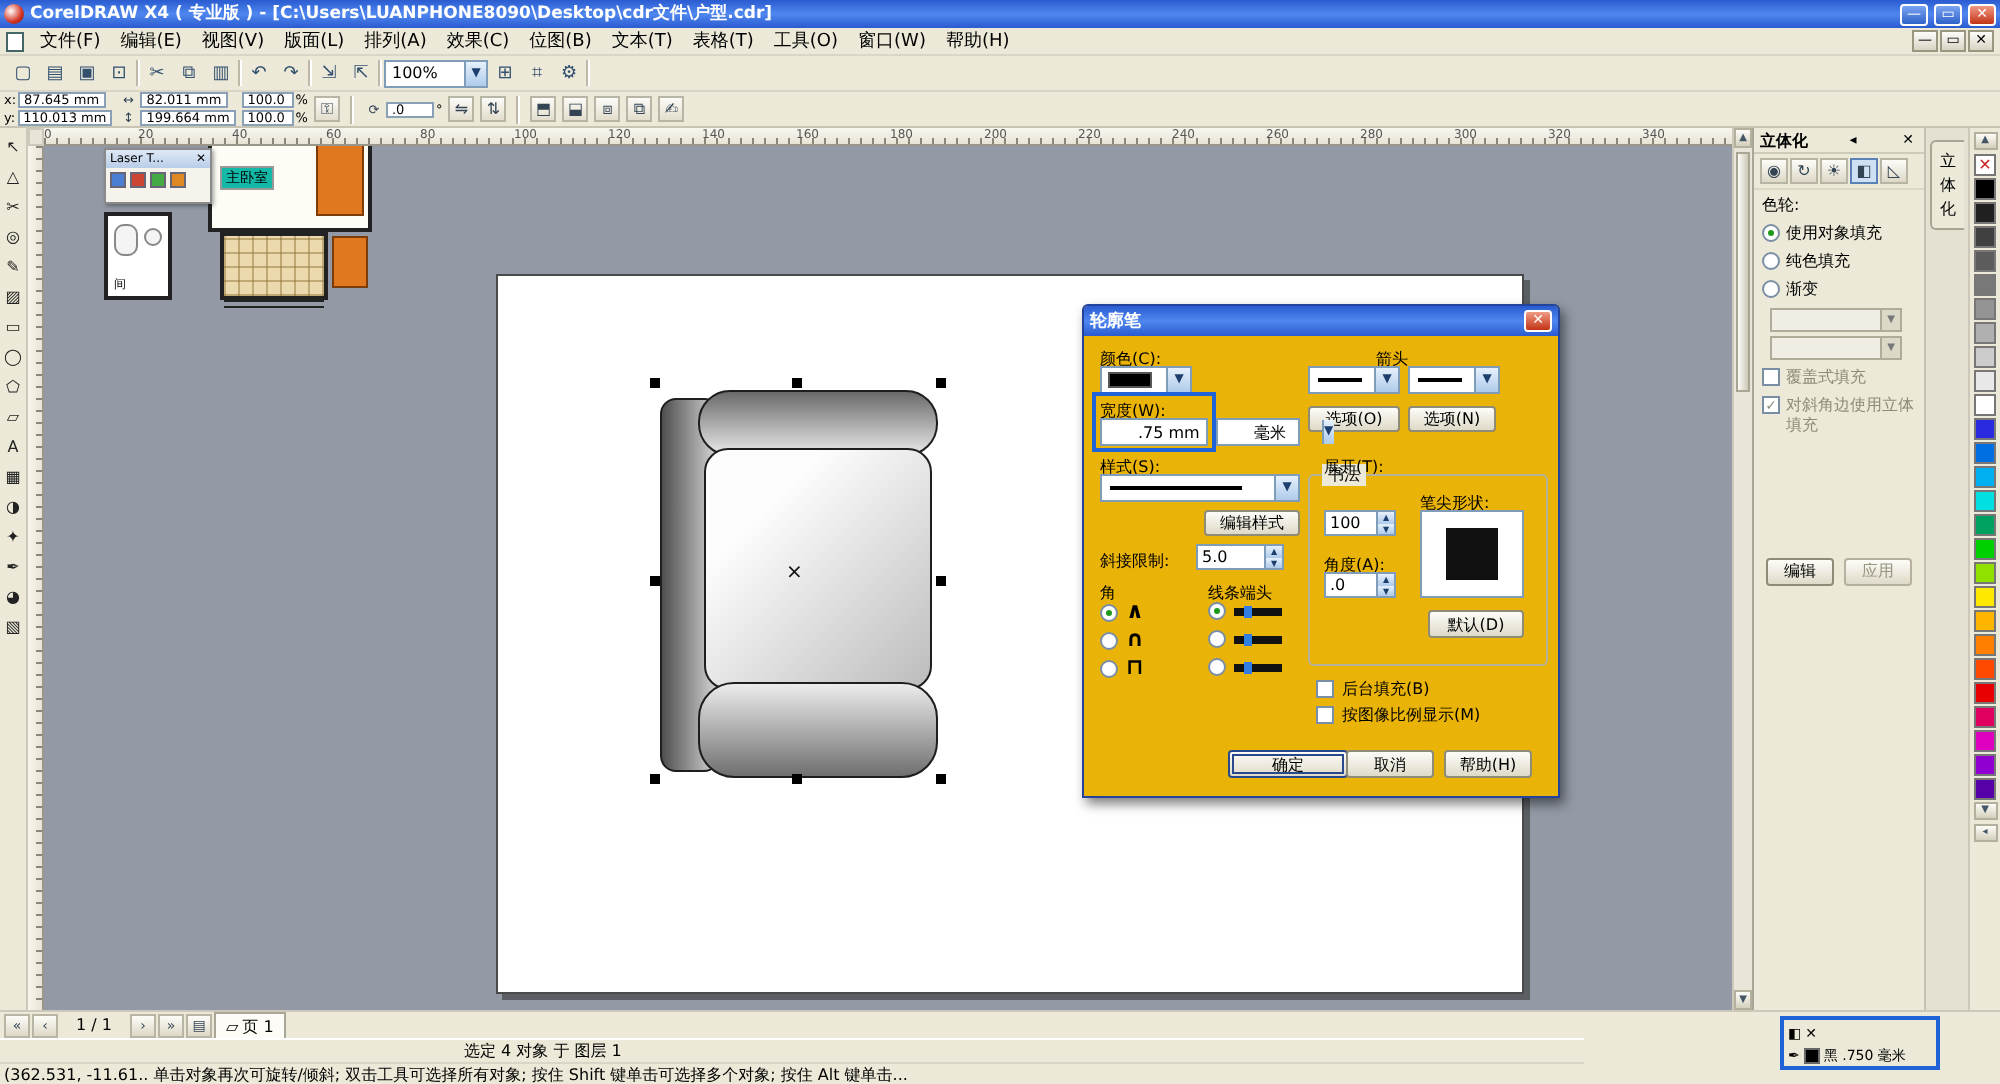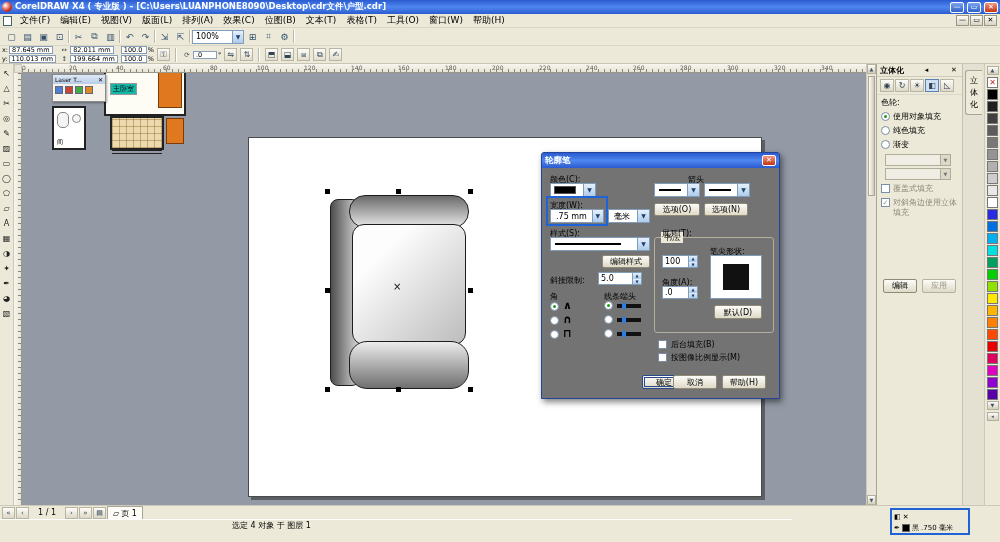--- a/index.html
+++ b/index.html
@@ -70,26 +70,26 @@
 .laserwin .li i{width:8px;height:8px;border:1px solid #667;display:block}
 
 .sofa-part{position:absolute;border:1px solid #1e1e1e;z-index:3}
 .sofa-back{left:330px;top:199px;width:30px;height:187px;border-radius:8px;background:linear-gradient(90deg,#4e4e4e,#d8d8d8)}
 .sofa-arm-top{left:349px;top:195px;width:120px;height:33px;border-radius:16px;background:linear-gradient(180deg,#6a6a6a,#e8e8e8)}
 .sofa-seat{left:352px;top:224px;width:114px;height:121px;border-radius:12px;background:linear-gradient(135deg,#fdfdfd 25%,#bcbcbc)}
 .sofa-arm-bot{left:349px;top:341px;width:120px;height:48px;border-radius:18px;background:linear-gradient(180deg,#ececec,#6f6f6f)}
 .handle{position:absolute;width:5px;height:5px;background:#000;z-index:5}
 .selcenter{position:absolute;left:393px;top:281px;z-index:5;font-size:10px;color:#111}
 
-.dialog{position:absolute;left:541px;top:152px;width:239px;height:247px;background:#737373;border:1px solid #24439a;border-radius:3px 3px 0 0;box-shadow:2px 3px 6px rgba(0,0,0,.5);z-index:10;font-size:8px}
+.dialog{position:absolute;left:541px;top:152px;width:239px;height:247px;background:#eab308;border:1px solid #24439a;border-radius:3px 3px 0 0;box-shadow:2px 3px 6px rgba(0,0,0,.5);z-index:10;font-size:8px}
 .dtitle{height:15px;background:linear-gradient(180deg,#2a5bd0,#4f87ef 50%,#2a5bd0);color:#fff;display:flex;align-items:center;padding:0 3px;border-radius:2px 2px 0 0;font-size:8.5px;font-weight:bold}
 .dclose{margin-left:auto;width:14px;height:11px;background:linear-gradient(#f09a84,#c23415);border:1px solid #fff;border-radius:2px;color:#fff;font-size:7px;line-height:9px;text-align:center}
 .dlabel{position:absolute;white-space:nowrap}
 .dcombo{position:absolute;background:#fff;border:1px solid #7f9db9;height:14px;display:flex;align-items:center;font-size:8px}
-.dcombo .val{padding:0 5px;white-space:nowrap}
+.dcombo .val{padding:0 18px;white-space:nowrap}
 .dcombo .drop{width:12px;height:100%;margin-left:auto;background:linear-gradient(#e6f0fb,#aecbea);border-left:1px solid #7f9db9;font-size:6px;line-height:12px;text-align:center;color:#1d3f6e}
 .dcombo .cswatch{width:22px;height:8px;background:#000;margin-left:3px;border:1px solid #555}
 .dcombo .linemini{width:22px;height:2px;background:#000;margin-left:4px}
 .dbtn{position:absolute;height:14px;background:linear-gradient(#fdfcf8,#dfdac8);border:1px solid #8f8b77;border-radius:2px;font-size:8px;display:flex;align-items:center;justify-content:center}
 .dbtn.def{outline:1px solid #284a8c;outline-offset:-3px;border-color:#284a8c}
 .spin{position:absolute;background:#fff;border:1px solid #7f9db9;height:13px;display:flex;align-items:center;font-size:8px}
 .spin .val{flex:1;padding:0 2px}
 .spin .ud{width:9px;height:100%;display:flex;flex-direction:column;border-left:1px solid #7f9db9}
 .spin .ud i{flex:1;background:linear-gradient(#e6f0fb,#aecbea);font-size:4px;line-height:5px;text-align:center;font-style:normal;color:#1d3f6e}
 .group{position:absolute;border:1px solid #b4b09c;border-radius:3px}
@@ -525,21 +525,21 @@
 
     <span class="optrow" style="left:116px;top:186px">
       <span class="chk"></span>
       <span>后台填充(B)</span>
     </span>
     <span class="optrow" style="left:116px;top:199px">
       <span class="chk"></span>
       <span>按图像比例显示(M)</span>
     </span>
 
-    <span class="dbtn def" style="left:100px;top:222px;width:44px">确定</span>
+    <span class="dbtn def" style="left:72px;top:222px;width:60px">确定</span>
     <span class="dbtn" style="left:131px;top:222px;width:44px">取消</span>
     <span class="dbtn" style="left:180px;top:222px;width:44px">帮助(H)</span>
   </div>
 
   <div class="docker">
     <div class="dk-head">
       <span>立体化</span>
       <span class="b">◂</span>
       <span class="b">✕</span>
     </div>
@@ -656,20 +656,21 @@
   </div>
   <div class="hscroll">
     <span class="hs-btn">◀</span>
     <span class="hthumb"></span>
     <span class="flex1"></span>
     <span class="hs-btn">▶</span>
   </div>
 
   <div class="statusbar">
     <div class="st-row1">选定 4 对象 于 图层 1</div>
+    <div class="st-row2">(362.531, -11.61.. 单击对象再次可旋转/倾斜; 双击工具可选择所有对象; 按住 Shift 键单击可选择多个对象; 按住 Alt 键单击...</div>
   </div>
   <div class="st-ind">
     <div class="r">
       <span>◧</span>
       <span>✕</span>
     </div>
     <div class="r">
       <span>✒</span>
       <span class="sw"></span>
       <span>黑 .750 毫米</span>

